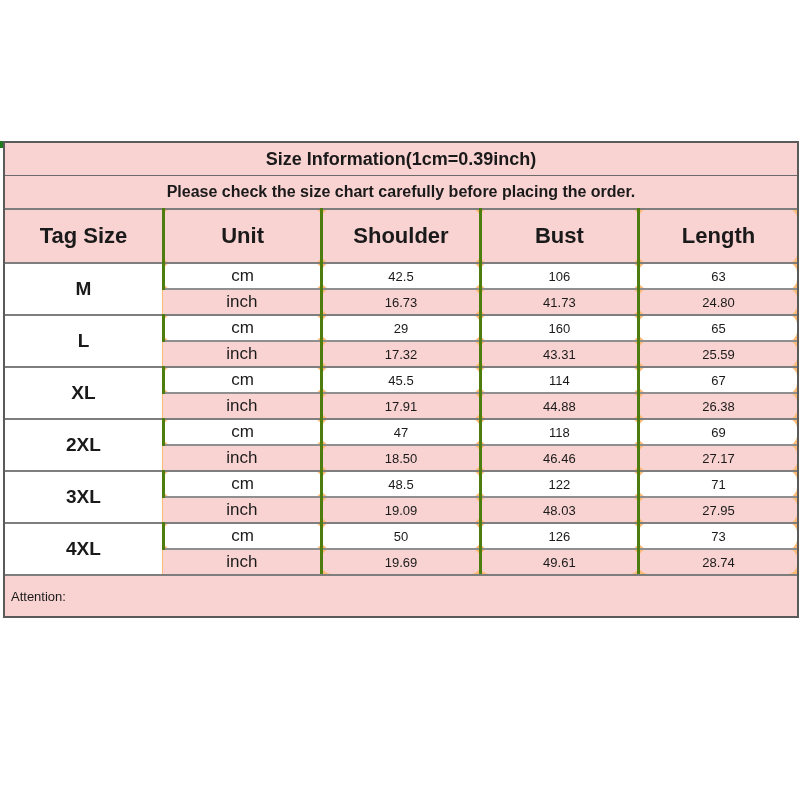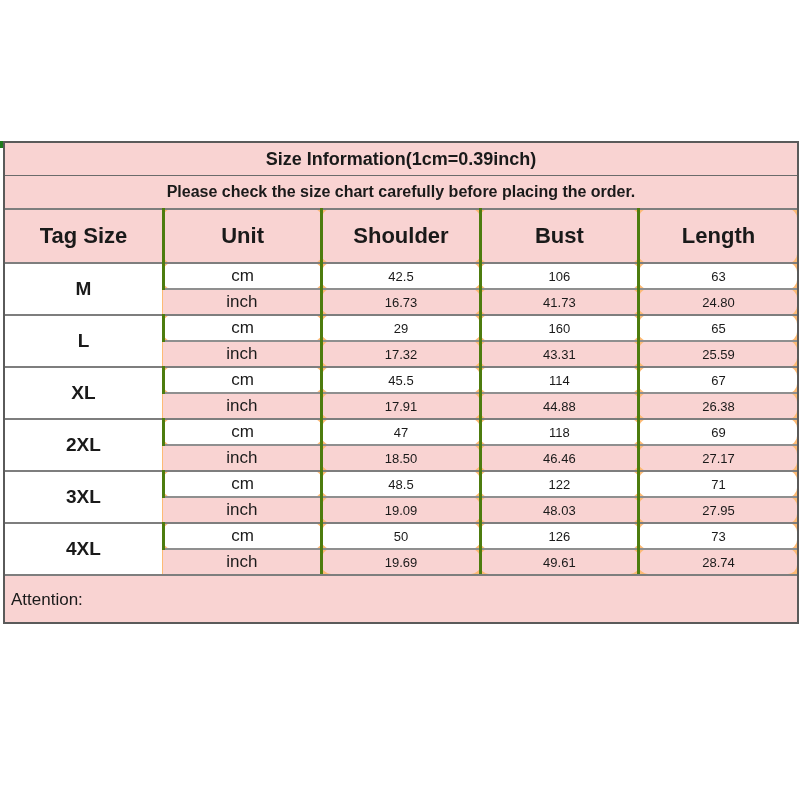--- a/index.html
+++ b/index.html
@@ -83,21 +83,21 @@
     font-weight: bold;
     font-size: 19px;
   }
   td.unit-cell {
     font-size: 17px;
   }
   .attention {
     background: #f9d3d2;
     border-top: 2px solid #7e7e7e;
     padding: 12px 6px 10px 6px;
-    font-size: 17px;
+    font-size: 13px;
     line-height: 1.4;
     text-align: left;
   }
   .attention div {
     white-space: normal;
   }
   .green-speck {
     position: absolute;
     left: 0;
     top: 141px;

